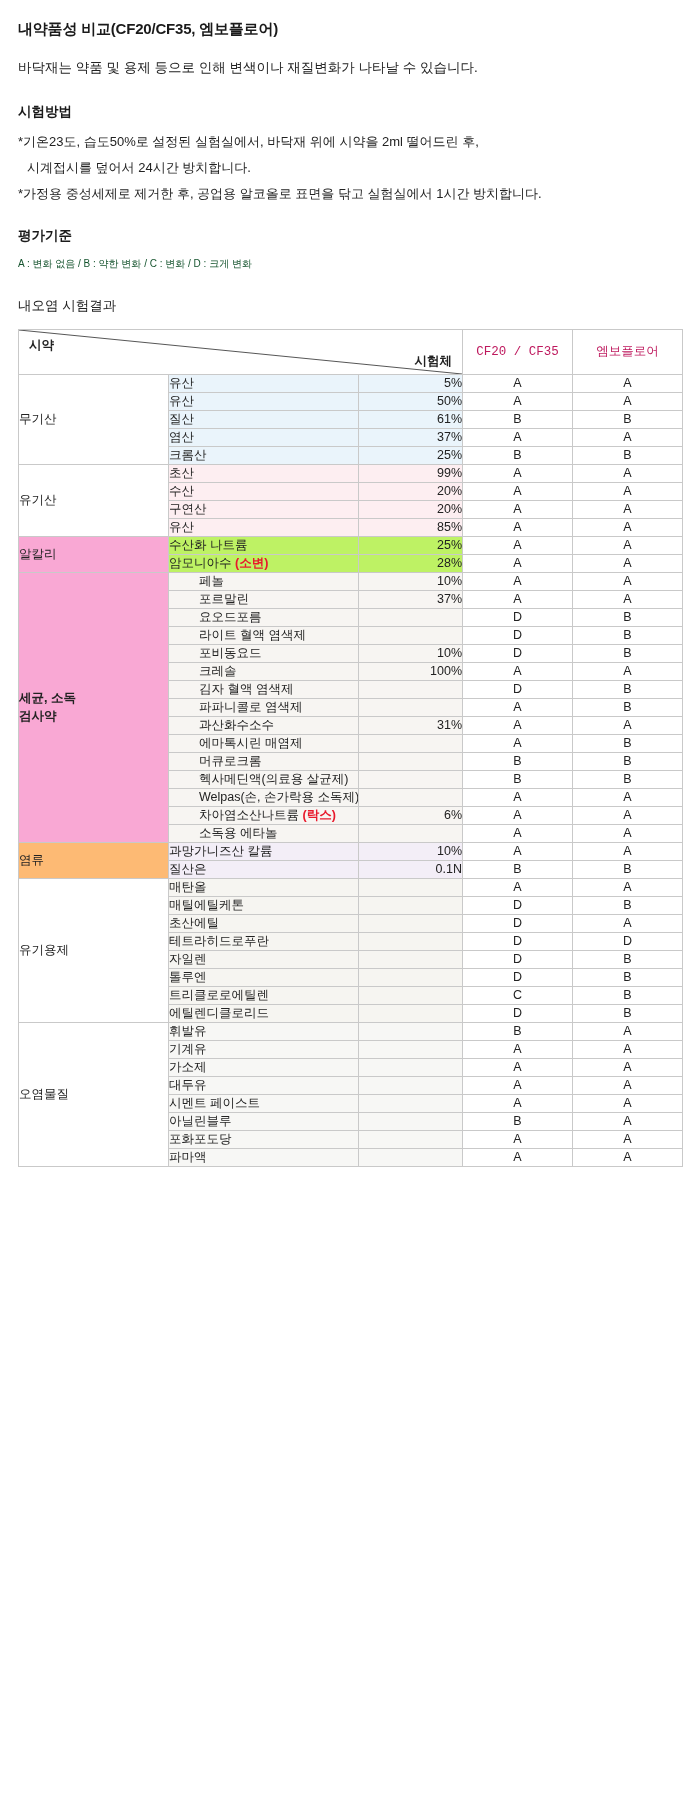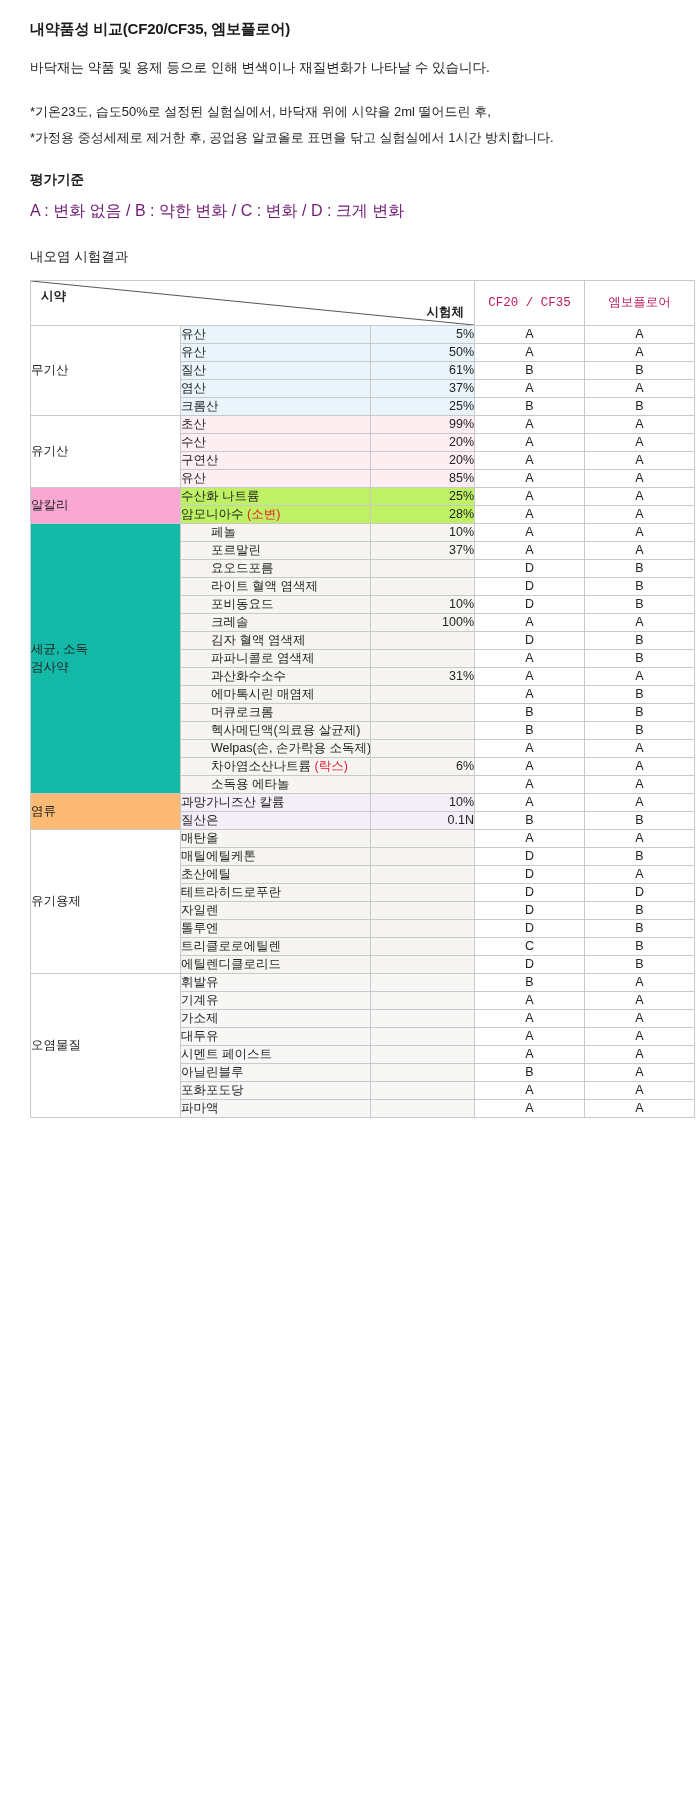--- a/index.html
+++ b/index.html
@@ -11,21 +11,20 @@
     width: 700px;
     min-height: 1800px;
     font-family: "Liberation Sans", sans-serif;
     color: #222222;
     -webkit-font-smoothing: antialiased;
   }
   .page {
     width: 640px;
     box-sizing: border-box;
     padding: 14px 18px 20px 18px;
-    margin-left: 12px;
   }
   .doc-title {
     font-size: 15px;
     font-weight: bold;
     color: #1a1a1a;
     margin: 6px 0 20px 0;
     letter-spacing: -0.2px;
   }
   .intro-line {
     font-size: 13.5px;
@@ -44,22 +43,22 @@
     margin: 0 0 7px 0;
     line-height: 1.45;
   }
   .body-line.indent {
     padding-left: 9px;
   }
   .block-gap {
     height: 16px;
   }
   .criteria-line {
-    font-size: 16px;
-    color: #701a75;
+    font-size: 10px;
+    color: #14532d;
     margin: 0 0 26px 0;
   }
   .result-title {
     font-size: 13.5px;
     color: #222;
     margin: 0 0 14px 0;
   }
 
   
   table.results {
@@ -137,54 +136,56 @@
     text-align: right;
   }
   .cell-res {
     padding: 7px 0;
     font-size: 12.5px;
     color: #222;
     text-align: center;
   }
   .tag-red {
     color: #e8192c;
-    font-weight: normal;
+    font-weight: bold;
     text-align: center;
   }
 
   
   .g-mugi   .cell-chem, .g-mugi  .cell-conc { background: #eaf4fb; }
   .g-mugi   .cell-cat { background: #ffffff; }
   .g-yugi   .cell-chem, .g-yugi  .cell-conc { background: #fdeef1; }
   .g-yugi   .cell-cat { background: #ffffff; }
   .g-alk    .cell-chem, .g-alk   .cell-conc { background: #bef264; }
   .g-alk    .cell-cat { background: #f9a8d4; }
   .g-segyun .cell-chem, .g-segyun .cell-conc { background: #f7f5f2; padding-left: 30px; }
-  .g-segyun .cell-cat { background: #14b8a6; }
+  .g-segyun .cell-cat { background: #f9a8d4; font-weight: bold; }
   .g-yeom   .cell-chem, .g-yeom  .cell-conc { background: #f3eef7; }
   .g-yeom   .cell-cat { background: #fdba74; }
   .g-yongje .cell-chem, .g-yongje .cell-conc { background: #f6f5f1; }
   .g-yongje .cell-cat { background: #ffffff; }
   .g-oyeom  .cell-chem, .g-oyeom .cell-conc { background: #f7f7f5; }
   .g-oyeom  .cell-cat { background: #ffffff; }
 
   .cell-res { background: #ffffff; }
 
   .group-top td { border-top: 1px solid #9b9b9b; }
 </style>
 </head>
 <body>
 
 <div class="page">
 
   <div class="doc-title">내약품성 비교(CF20/CF35, 엠보플로어)</div>
 
   <div class="intro-line">바닥재는 약품 및 용제 등으로 인해 변색이나 재질변화가 나타날 수 있습니다.</div>
 
+  <div class="section-title">시험방법</div>
   <div class="body-line">*기온23도, 습도50%로 설정된 실험실에서, 바닥재 위에 시약을 2ml 떨어드린 후,</div>
+  <div class="body-line indent">시계접시를 덮어서 24시간 방치합니다.</div>
   <div class="body-line">*가정용 중성세제로 제거한 후, 공업용 알코올로 표면을 닦고 실험실에서 1시간 방치합니다.</div>
 
   <div class="block-gap"></div>
 
   <div class="section-title">평가기준</div>
   <div class="criteria-line">A : 변화 없음 / B : 약한 변화 / C : 변화 / D : 크게 변화</div>
 
   <div class="result-title">내오염 시험결과</div>
 
   <table class="results">

